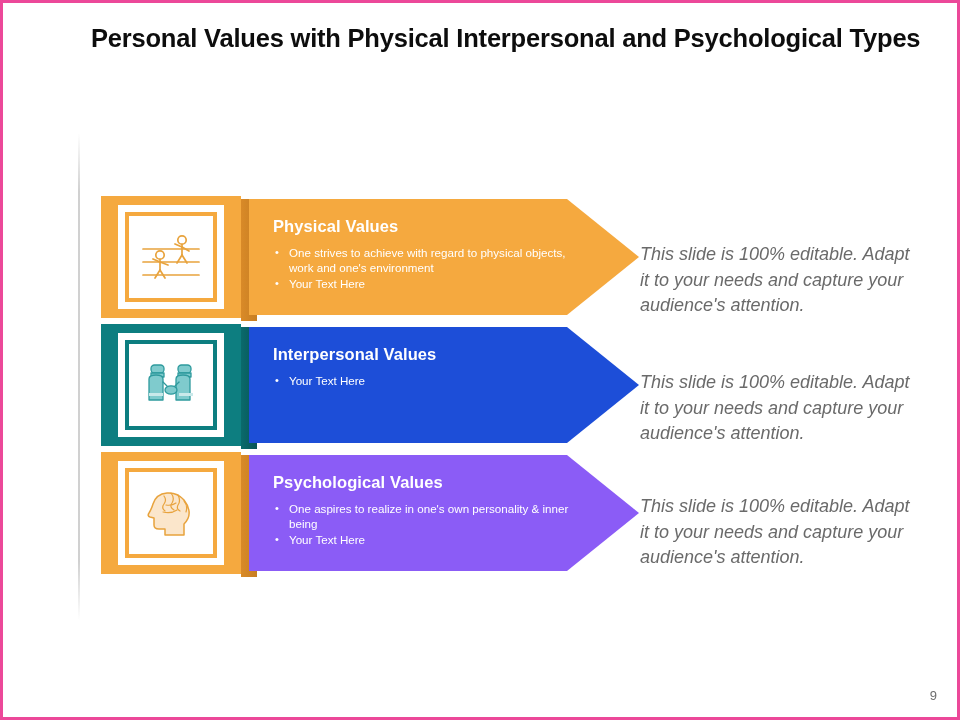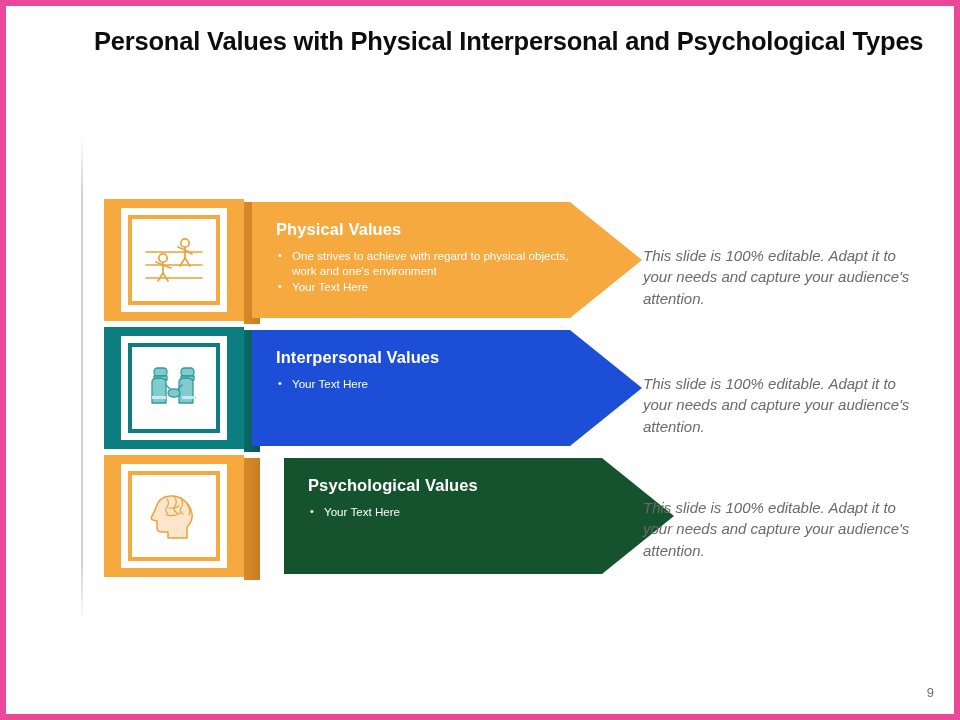--- a/index.html
+++ b/index.html
@@ -9,21 +9,21 @@
   }
   body {
     font-family: "Liberation Sans", sans-serif;
   }
 
   .slide {
     position: relative;
     width: 960px;
     height: 720px;
     background: #ffffff;
-    border: 6px solid #ec4899;
+    border: 3px solid #ec4899;
     box-sizing: border-box;
     overflow: hidden;
   }
 
   
   .slide-title {
     position: absolute;
     left: 88px;
     top: 20px;
     width: 810px;
@@ -147,21 +147,21 @@
     left: 4px;
     top: -1px;
     font-size: 11px;
   }
 
   
   .desc {
     position: absolute;
     left: 637px;
     width: 272px;
-    font-size: 15px;
+    font-size: 18px;
     font-style: italic;
     color: #6a6a6a;
     line-height: 1.42;
   }
   .desc-1 { top: 239px; }
   .desc-2 { top: 367px; }
   .desc-3 { top: 491px; }
 
   
   .page-number {
@@ -280,23 +280,24 @@
             </g>
           </svg>
         </div>
       </div>
     </div>
 
     <div class="block-edge">
       <div class="face" style="background:linear-gradient(to right,#D98A28,#C77E22);"></div>
     </div>
 
-    <div class="arrow" style="background:#14532d;margin-left:32px;">
+    <div class="arrow" style="background:#8b5cf6;">
       <div class="arrow-heading">Psychological Values</div>
       <ul class="bullets">
+        <li>One aspires to realize in one's own personality &amp; inner being</li>
         <li>Your Text Here</li>
       </ul>
     </div>
   </div>
 
   <div class="desc desc-1">This slide is 100% editable. Adapt it to your needs and capture your audience's attention.</div>
   <div class="desc desc-2">This slide is 100% editable. Adapt it to your needs and capture your audience's attention.</div>
   <div class="desc desc-3">This slide is 100% editable. Adapt it to your needs and capture your audience's attention.</div>
 
   <div class="page-number">9</div>

